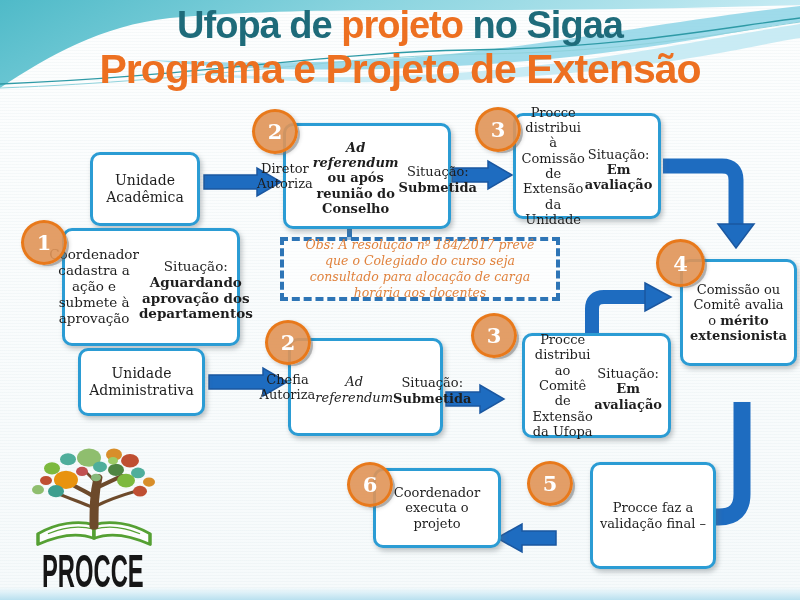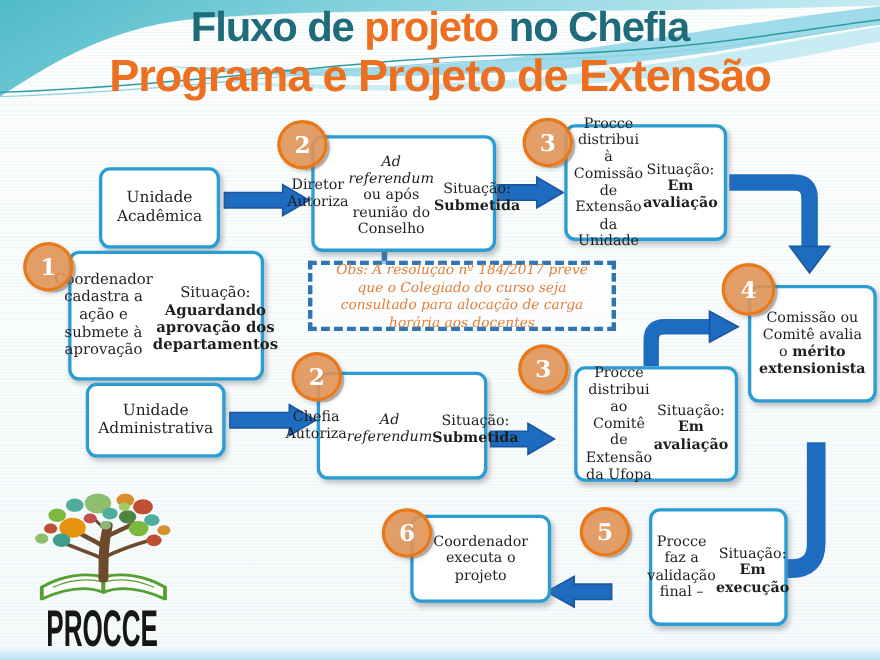--- a/index.html
+++ b/index.html
@@ -69,21 +69,21 @@
       </linearGradient>
     </defs>
     <path fill="url(#gradTurq)" d="M0,0 H800 V5 C700,8 600,10 480,10 C350,10 260,10 170,18 C100,26 50,55 0,88 Z"></path>
     <path fill="#8ED5E6" opacity="0.85" d="M800,6 C660,22 560,44 430,56 C330,64 240,64 150,60 C260,74 420,72 560,58 C680,46 760,26 800,22 Z"></path>
     <path fill="#C3E9F3" opacity="0.9" d="M800,24 C700,40 600,62 470,72 C360,80 260,78 180,72 C300,88 480,84 620,68 C720,56 770,42 800,38 Z"></path>
     <path fill="none" stroke="#2E9AA6" stroke-width="1.3" d="M0,84 C200,76 330,52 470,50 C620,48 720,28 800,18"></path>
     <path fill="none" stroke="#8FD2DC" stroke-width="1" d="M0,88 C210,80 340,56 480,54 C630,52 730,32 800,22"></path>
   </svg>
 
   <div class="title-line title-1">
-    <span>Fluxo de </span><span class="accent">projeto</span><span> no Chefia</span>
+    <span>Ufopa de </span><span class="accent">projeto</span><span> no Sigaa</span>
   </div>
   <div class="title-line title-2">Programa e Projeto de Extensão</div>
 
   <svg class="layer" width="800" height="600" viewBox="0 0 800 600" style="z-index:2;">
     <g fill="#1E6CC0" stroke="#1A57A0" stroke-width="1.5">
       <polygon points="204,175 257,175 257,168 281,182 257,196 257,189 204,189"></polygon>
       <polygon points="452,168 488,168 488,161 512,175 488,189 488,182 452,182"></polygon>
       <polygon points="209,375 263,375 263,368 287,382 263,396 263,389 209,389"></polygon>
       <polygon points="446,392 480,392 480,385 504,399 480,413 480,406 446,406"></polygon>
       <polygon points="556,531 522,531 522,524 497,538 522,552 522,545 556,545"></polygon>
@@ -110,21 +110,21 @@
     <p><span>Unidade Acadêmica</span></p>
   </div>
 
   <div class="fbox" style="left:62px;top:228px;width:178px;height:118px;font-size:13.5px;">
     <p><span>Coordenador cadastra a ação e submete à aprovação</span></p>
     <p class="sit"><span>Situação: </span><b>Aguardando aprovação dos departamentos</b></p>
   </div>
 
   <div class="fbox" style="left:283px;top:123px;width:168px;height:106px;">
     <p><span>Diretor Autoriza</span></p>
-    <p style="margin-top:4px;"><i>Ad referendum</i><span> ou após reunião do Conselho</span></p>
+    <p style="margin-top:4px;font-weight:bold;"><i>Ad referendum</i><span> ou após reunião do Conselho</span></p>
     <p class="sit"><span>Situação: </span><b>Submetida</b></p>
   </div>
 
   <div class="fbox" style="left:513px;top:113px;width:148px;height:106px;">
     <p><span>Procce distribui à Comissão de Extensão da Unidade</span></p>
     <p class="sit"><span>Situação: </span><b>Em avaliação</b></p>
   </div>
 
   <div class="fbox" style="left:680px;top:259px;width:117px;height:107px;">
     <p><span>Comissão ou Comitê avalia o </span><b>mérito extensionista</b></p>
@@ -140,21 +140,20 @@
     <p class="sit"><span>Situação: </span><b>Submetida</b></p>
   </div>
 
   <div class="fbox" style="left:505px;top:333px;width:149px;height:105px;margin-left:17px;">
     <p><span>Procce distribui ao Comitê de Extensão da Ufopa</span></p>
     <p class="sit"><span>Situação: </span><b>Em avaliação</b></p>
   </div>
 
   <div class="fbox" style="left:558px;top:462px;width:126px;height:107px;margin-left:32px;">
     <p><span>Procce faz a validação final –</span></p>
-    <p class="sit"><span>Situação: </span><b>Em execução</b></p>
   </div>
 
   <div class="fbox" style="left:373px;top:468px;width:128px;height:80px;">
     <p><span>Coordenador executa o projeto</span></p>
   </div>
 
   <div class="obs">Obs: A resolução nº 184/2017 prevê que o Colegiado do curso seja consultado para alocação de carga horária aos docentes</div>
 
   <div class="step" style="left:21px;top:220px;">1</div>
   <div class="step" style="left:252px;top:109px;">2</div>

